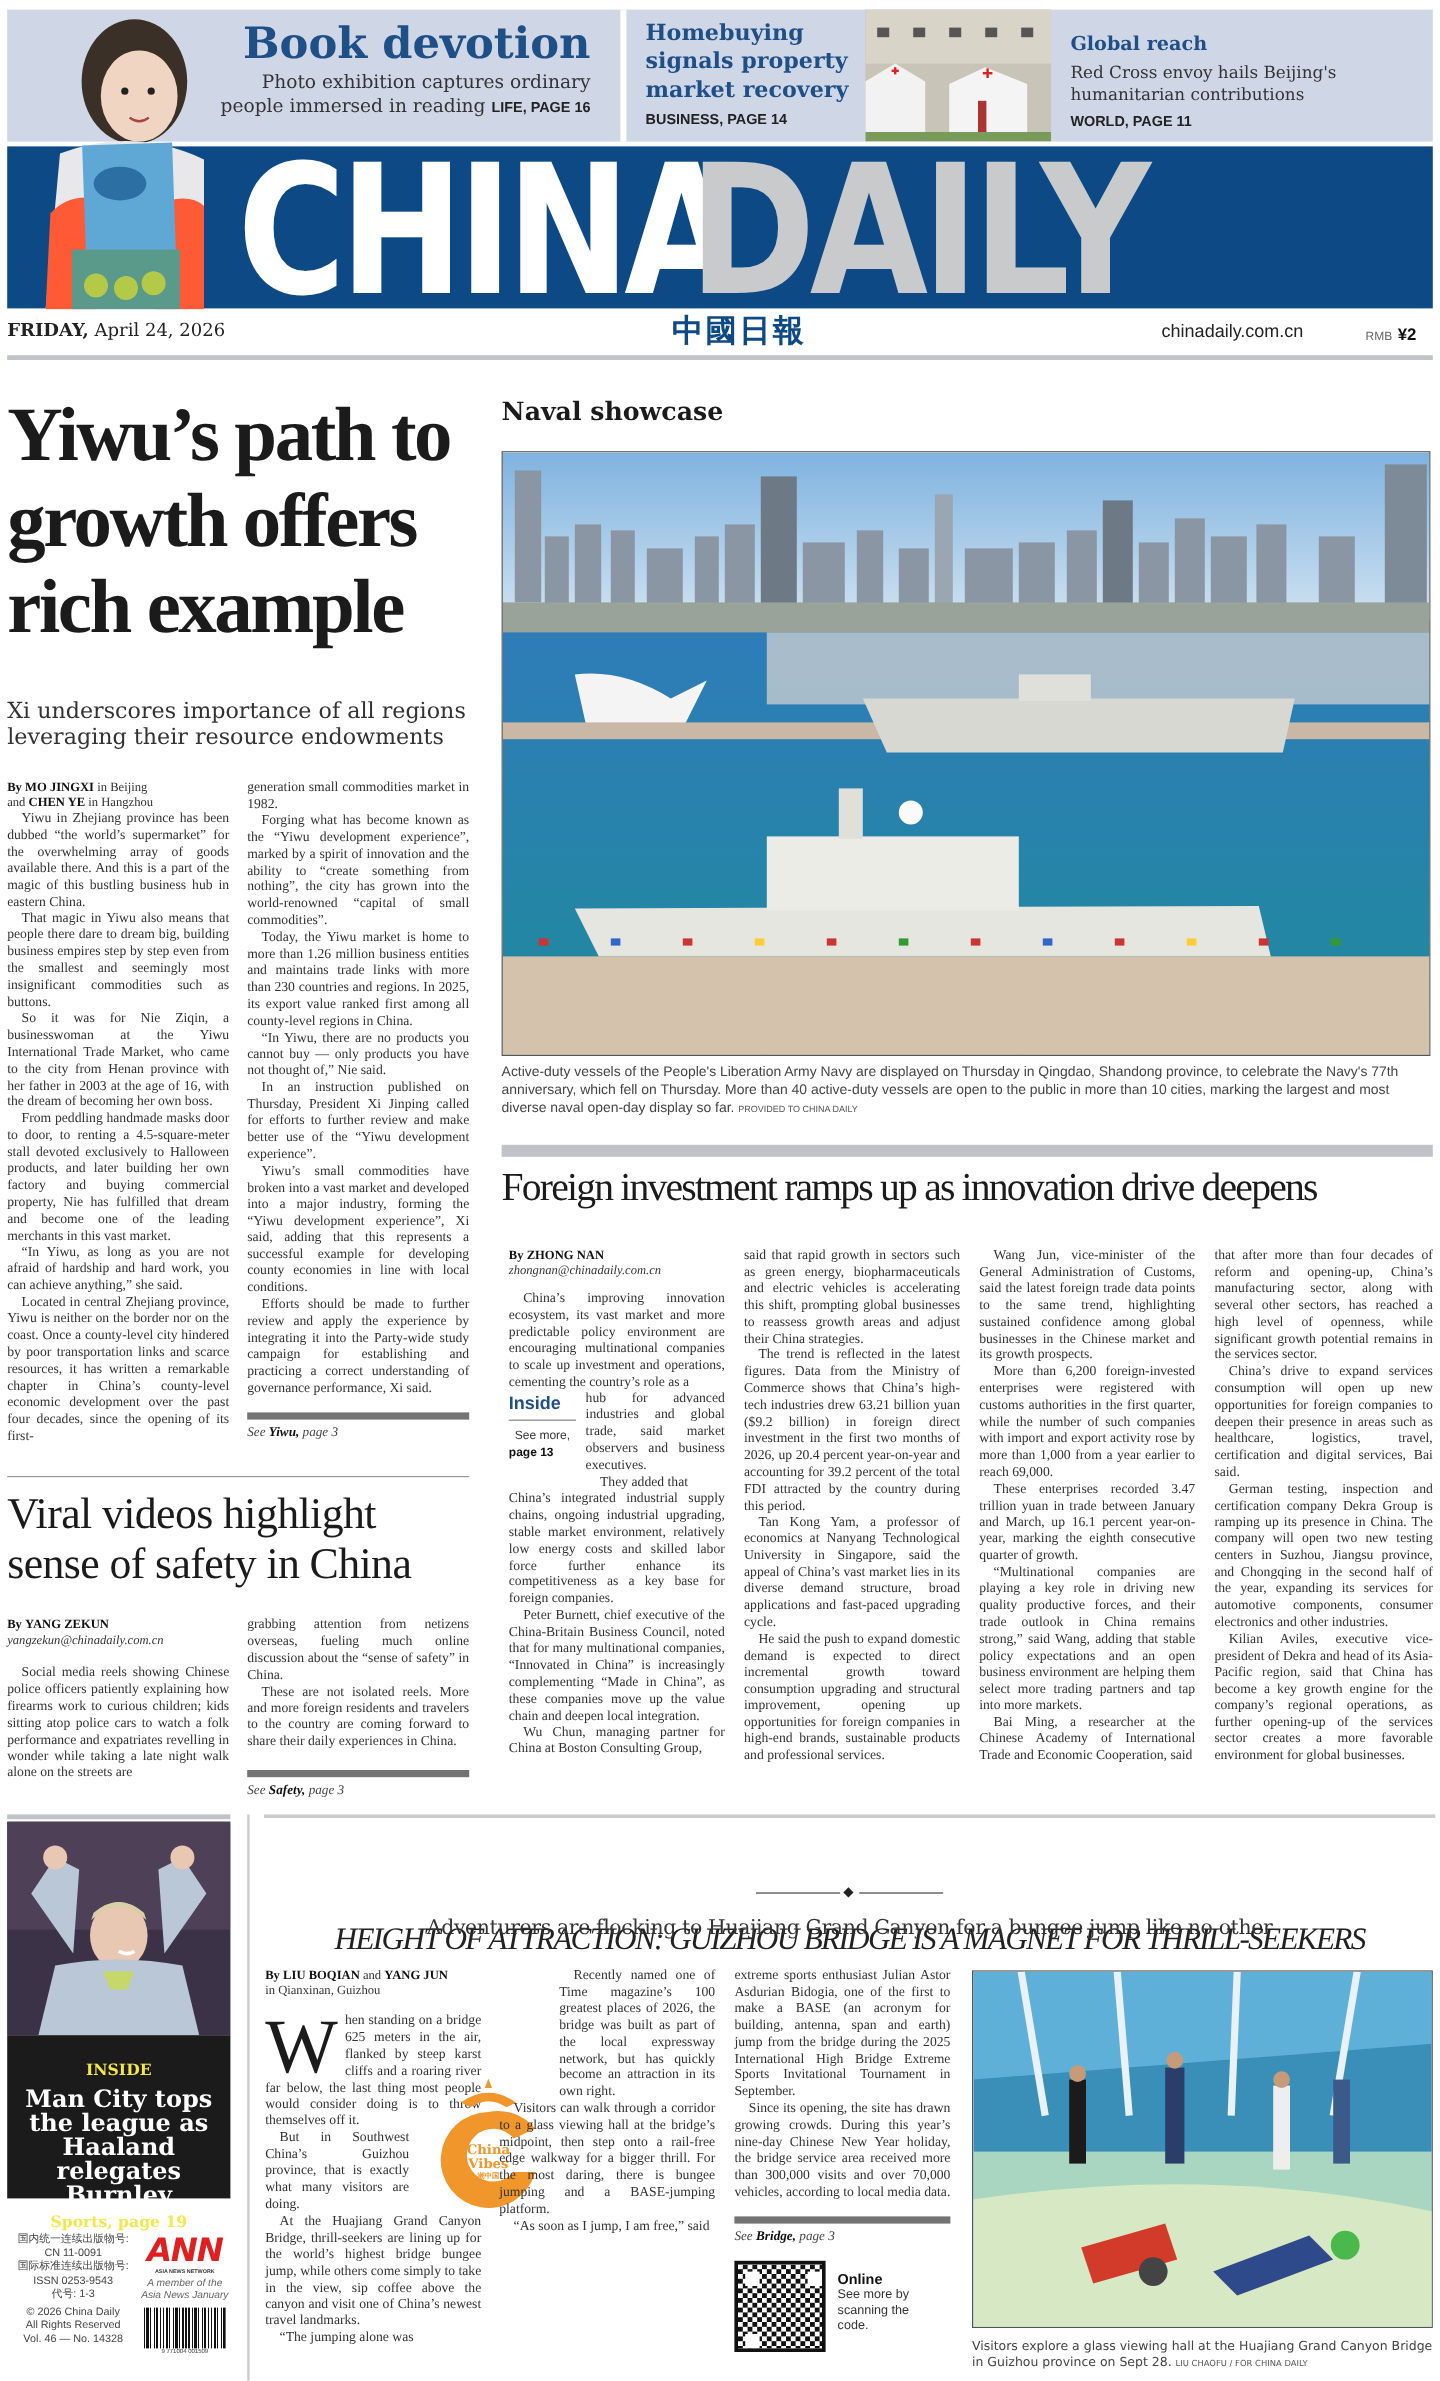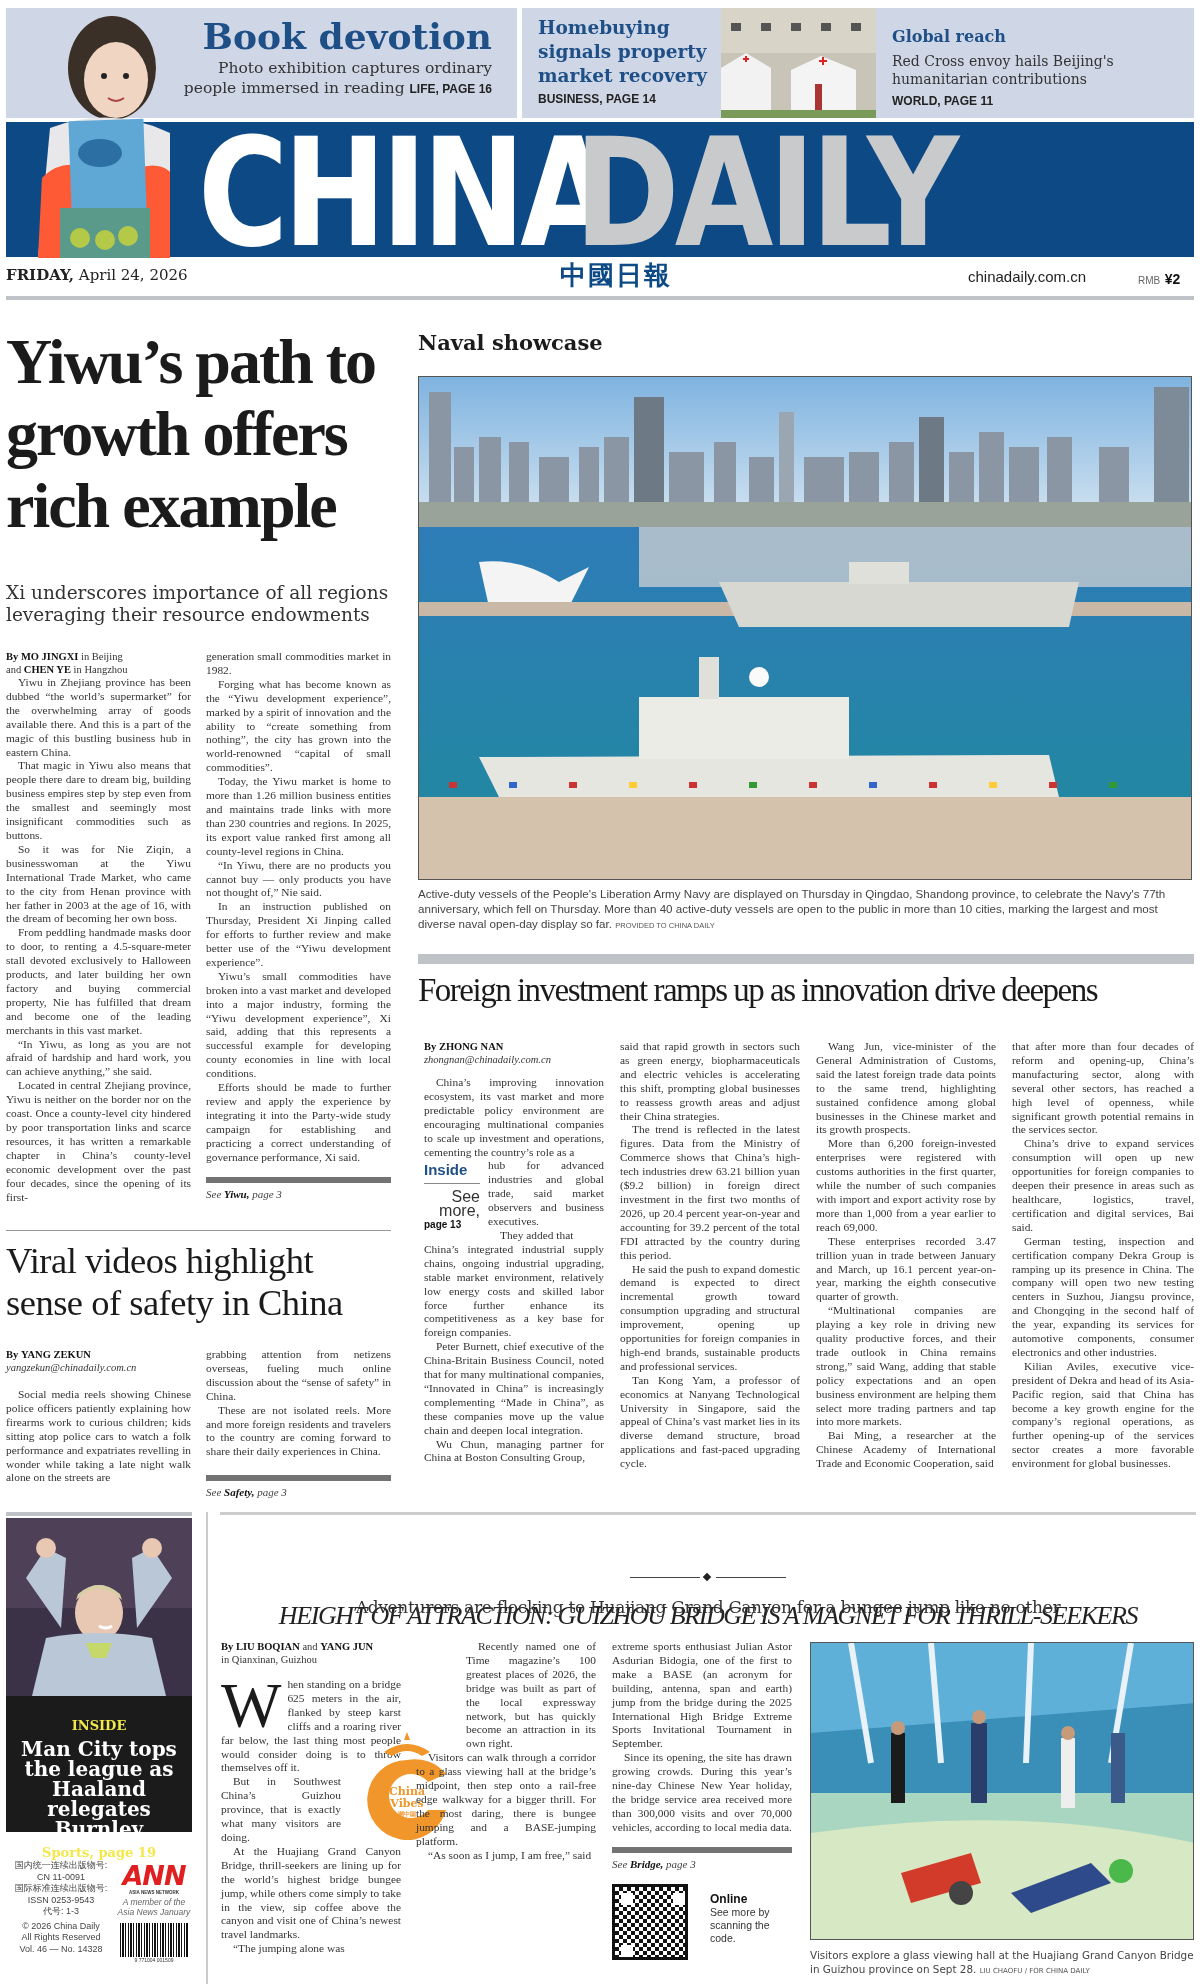--- a/index.html
+++ b/index.html
@@ -251,39 +251,39 @@
 <div class="abs" style="left:424px;top:1040px;width:180px">
   <div class="byline">
     <b>By</b> <b>ZHONG NAN</b><br>
     <i>zhongnan@chinadaily.com.cn</i>
   </div>
   <div class="body-text" style="margin-top:10px">
     <p>China’s improving innovation ecosystem, its vast market and more predictable policy environment are encouraging multinational companies to scale up investment and operations, cementing the country’s role as a</p>
     <div style="display:flex;gap:8px">
       <div style="width:56px;flex:none">
         <div style="font-family:'Liberation Sans',sans-serif;font-weight:bold;font-size:15px;color:#1e4f86;border-bottom:1px solid #888;padding-bottom:6px;margin-top:4px">Inside</div>
-        <div style="font-family:'Liberation Sans',sans-serif;font-size:16px;color:#333;margin-top:6px;text-align:right">See more,</div>
+        <div style="font-family:'Liberation Sans',sans-serif;font-size:10px;color:#333;margin-top:6px;text-align:center">See more,</div>
         <div style="font-family:'Liberation Sans',sans-serif;font-weight:bold;font-size:10px;color:#111;text-align:left">page 13</div>
       </div>
       <div style="flex:1">
         <div>hub for advanced industries and global trade, said market observers and business executives.</div>
         <p style="text-indent:12px">They added that</p>
       </div>
     </div>
     <p style="text-indent:0">China’s integrated industrial supply chains, ongoing industrial upgrading, stable market environment, relatively low energy costs and skilled labor force further enhance its competitiveness as a key base for foreign companies.</p>
     <p>Peter Burnett, chief executive of the China-Britain Business Council, noted that for many multinational companies, “Innovated in China” is increasingly complementing “Made in China”, as these companies move up the value chain and deepen local integration.</p>
     <p>Wu Chun, managing partner for China at Boston Consulting Group,</p>
   </div>
 </div>
 <div class="abs" style="left:620px;top:1040px;width:180px">
   <div class="body-text">
     <div>said that rapid growth in sectors such as green energy, biopharmaceuticals and electric vehicles is accelerating this shift, prompting global businesses to reassess growth areas and adjust their China strategies.</div>
     <p>The trend is reflected in the latest figures. Data from the Ministry of Commerce shows that China’s high-tech industries drew 63.21 billion yuan ($9.2 billion) in foreign direct investment in the first two months of 2026, up 20.4 percent year-on-year and accounting for 39.2 percent of the total FDI attracted by the country during this period.</p>
+    <p>Tan Kong Yam, a professor of economics at Nanyang Technological University in Singapore, said the appeal of China’s vast market lies in its diverse demand structure, broad applications and fast-paced upgrading cycle.</p>
     <p>He said the push to expand domestic demand is expected to direct incremental growth toward consumption upgrading and structural improvement, opening up opportunities for foreign companies in high-end brands, sustainable products and professional services.</p>
-    <p>Tan Kong Yam, a professor of economics at Nanyang Technological University in Singapore, said the appeal of China’s vast market lies in its diverse demand structure, broad applications and fast-paced upgrading cycle.</p>
   </div>
 </div>
 <div class="abs" style="left:816px;top:1040px;width:180px">
   <div class="body-text">
     <p>Wang Jun, vice-minister of the General Administration of Customs, said the latest foreign trade data points to the same trend, highlighting sustained confidence among global businesses in the Chinese market and its growth prospects.</p>
     <p>More than 6,200 foreign-invested enterprises were registered with customs authorities in the first quarter, while the number of such companies with import and export activity rose by more than 1,000 from a year earlier to reach 69,000.</p>
     <p>These enterprises recorded 3.47 trillion yuan in trade between January and March, up 16.1 percent year-on-year, marking the eighth consecutive quarter of growth.</p>
     <p>“Multinational companies are playing a key role in driving new quality productive forces, and their trade outlook in China remains strong,” said Wang, adding that stable policy expectations and an open business environment are helping them select more trading partners and tap into more markets.</p>
     <p>Bai Ming, a researcher at the Chinese Academy of International Trade and Economic Cooperation, said</p>
   </div>
@@ -385,21 +385,21 @@
 </div>
 
 <div class="abs" style="left:612px;top:1640px;width:180px">
   <div class="body-text">
     <div>extreme sports enthusiast Julian Astor Asdurian Bidogia, one of the first to make a BASE (an acronym for building, antenna, span and earth) jump from the bridge during the 2025 International High Bridge Extreme Sports Invitational Tournament in September.</div>
     <p>Since its opening, the site has drawn growing crowds. During this year’s nine-day Chinese New Year holiday, the bridge service area received more than 300,000 visits and over 70,000 vehicles, according to local media data.</p>
   </div>
   <div class="see" style="margin-top:12px">
     <span>See</span> <b>Bridge,</b> <span>page 3</span>
   </div>
-  <div style="display:flex;gap:22px;margin-top:14px">
+  <div style="display:flex;gap:10px;margin-top:14px">
     <div style="width:76px;height:76px;flex:none;background:
       linear-gradient(#fff,#fff) 6px 6px/12px 12px no-repeat,
       linear-gradient(#fff,#fff) 58px 6px/12px 12px no-repeat,
       linear-gradient(#fff,#fff) 6px 58px/12px 12px no-repeat,
       repeating-conic-gradient(#111 0 25%,#fff 0 50%) 0 0/8px 8px;border:3px solid #111"></div>
     <div style="font-family:'Liberation Sans',sans-serif;color:#333">
       <div style="font-weight:bold;font-size:12px;color:#111;margin-top:8px">Online</div>
       <div style="font-size:10.5px;line-height:13px;width:62px">See more by scanning the code.</div>
     </div>
   </div>

